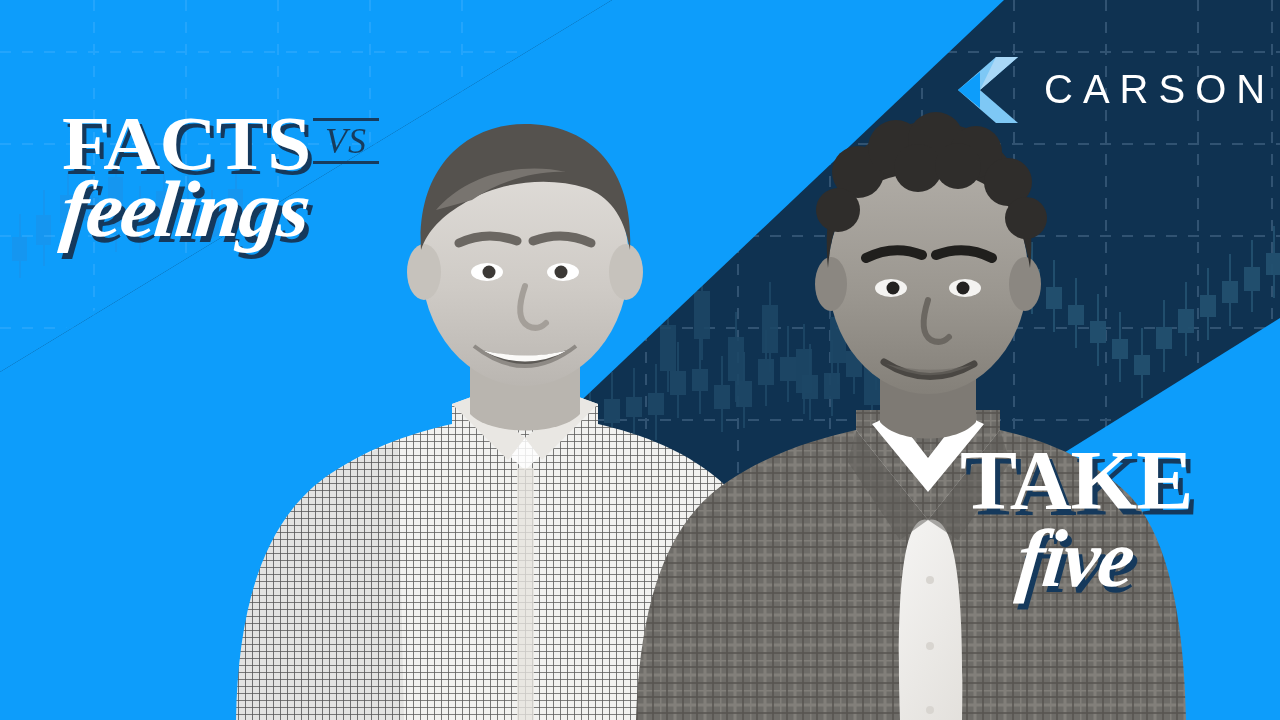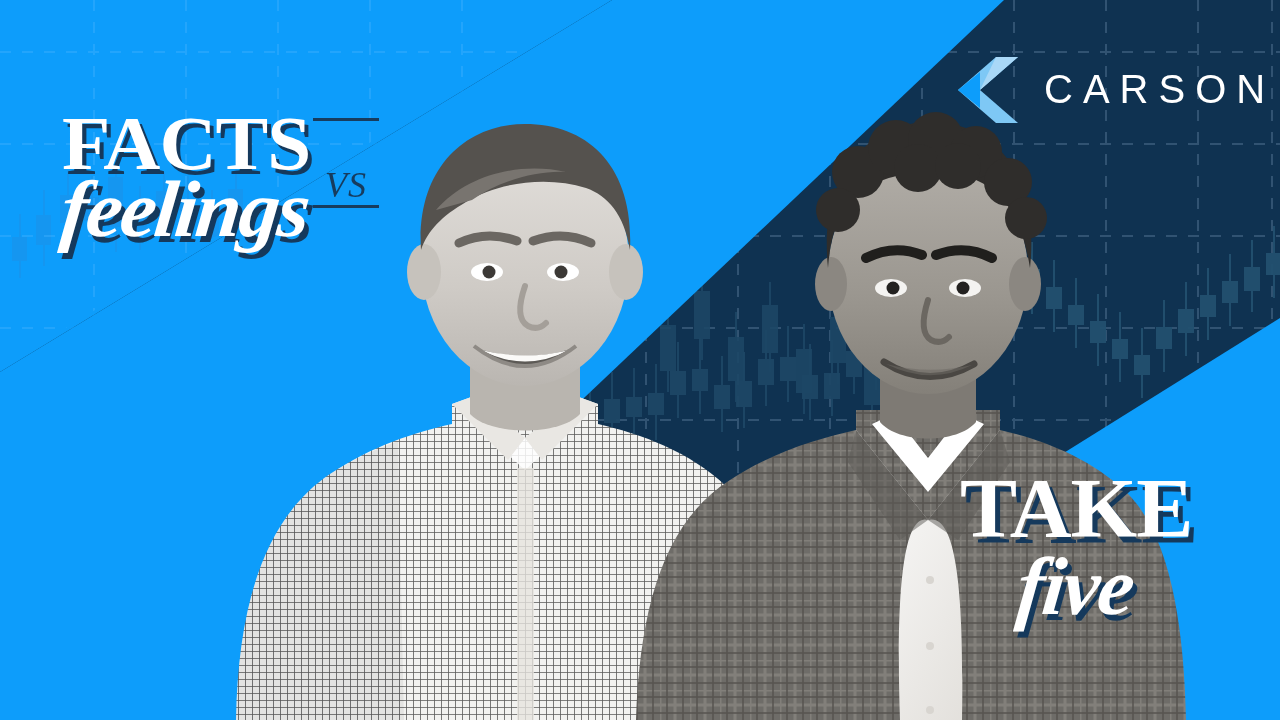--- a/index.html
+++ b/index.html
@@ -40,33 +40,33 @@
     text-shadow:4px 5px 0 #15395c;
     transform:scaleX(1.04);transform-origin:left top;
   }
   .vs-block{
     position:absolute;left:251px;top:13px;width:66px;text-align:center;
   }
   .vs-rule{height:3px;background:#173c5e;width:100%;}
   .vs-word{
     font-family:"Liberation Serif", serif;
     font-style:italic;font-weight:400;font-size:36px;line-height:40px;
-    color:#173c5e;letter-spacing:1px;margin-top:44px;
+    color:#173c5e;letter-spacing:1px;
   }
   .feelings-word{
     position:absolute;left:4px;top:62px;
     font-family:"Liberation Serif", serif;
     font-style:italic;font-weight:700;font-size:80px;line-height:84px;
     color:#ffffff;letter-spacing:-2px;
     text-shadow:5px 6px 0 #15395c;
     transform:skewX(-6deg) scaleX(1.02);transform-origin:left top;
   }
 
   
-  .tf{position:absolute;left:952px;top:466px;z-index:45;width:300px;height:170px;}
+  .tf{position:absolute;left:952px;top:438px;z-index:45;width:300px;height:170px;}
   .take-word{
     position:absolute;left:8px;top:0;
     font-family:"Liberation Serif", serif;
     font-weight:700;font-size:84px;line-height:86px;
     color:#ffffff;letter-spacing:-1px;
     text-shadow:5px 6px 0 #15395c;
     transform:scaleX(1.02);transform-origin:left top;
   }
   .five-word{
     position:absolute;left:70px;top:78px;

